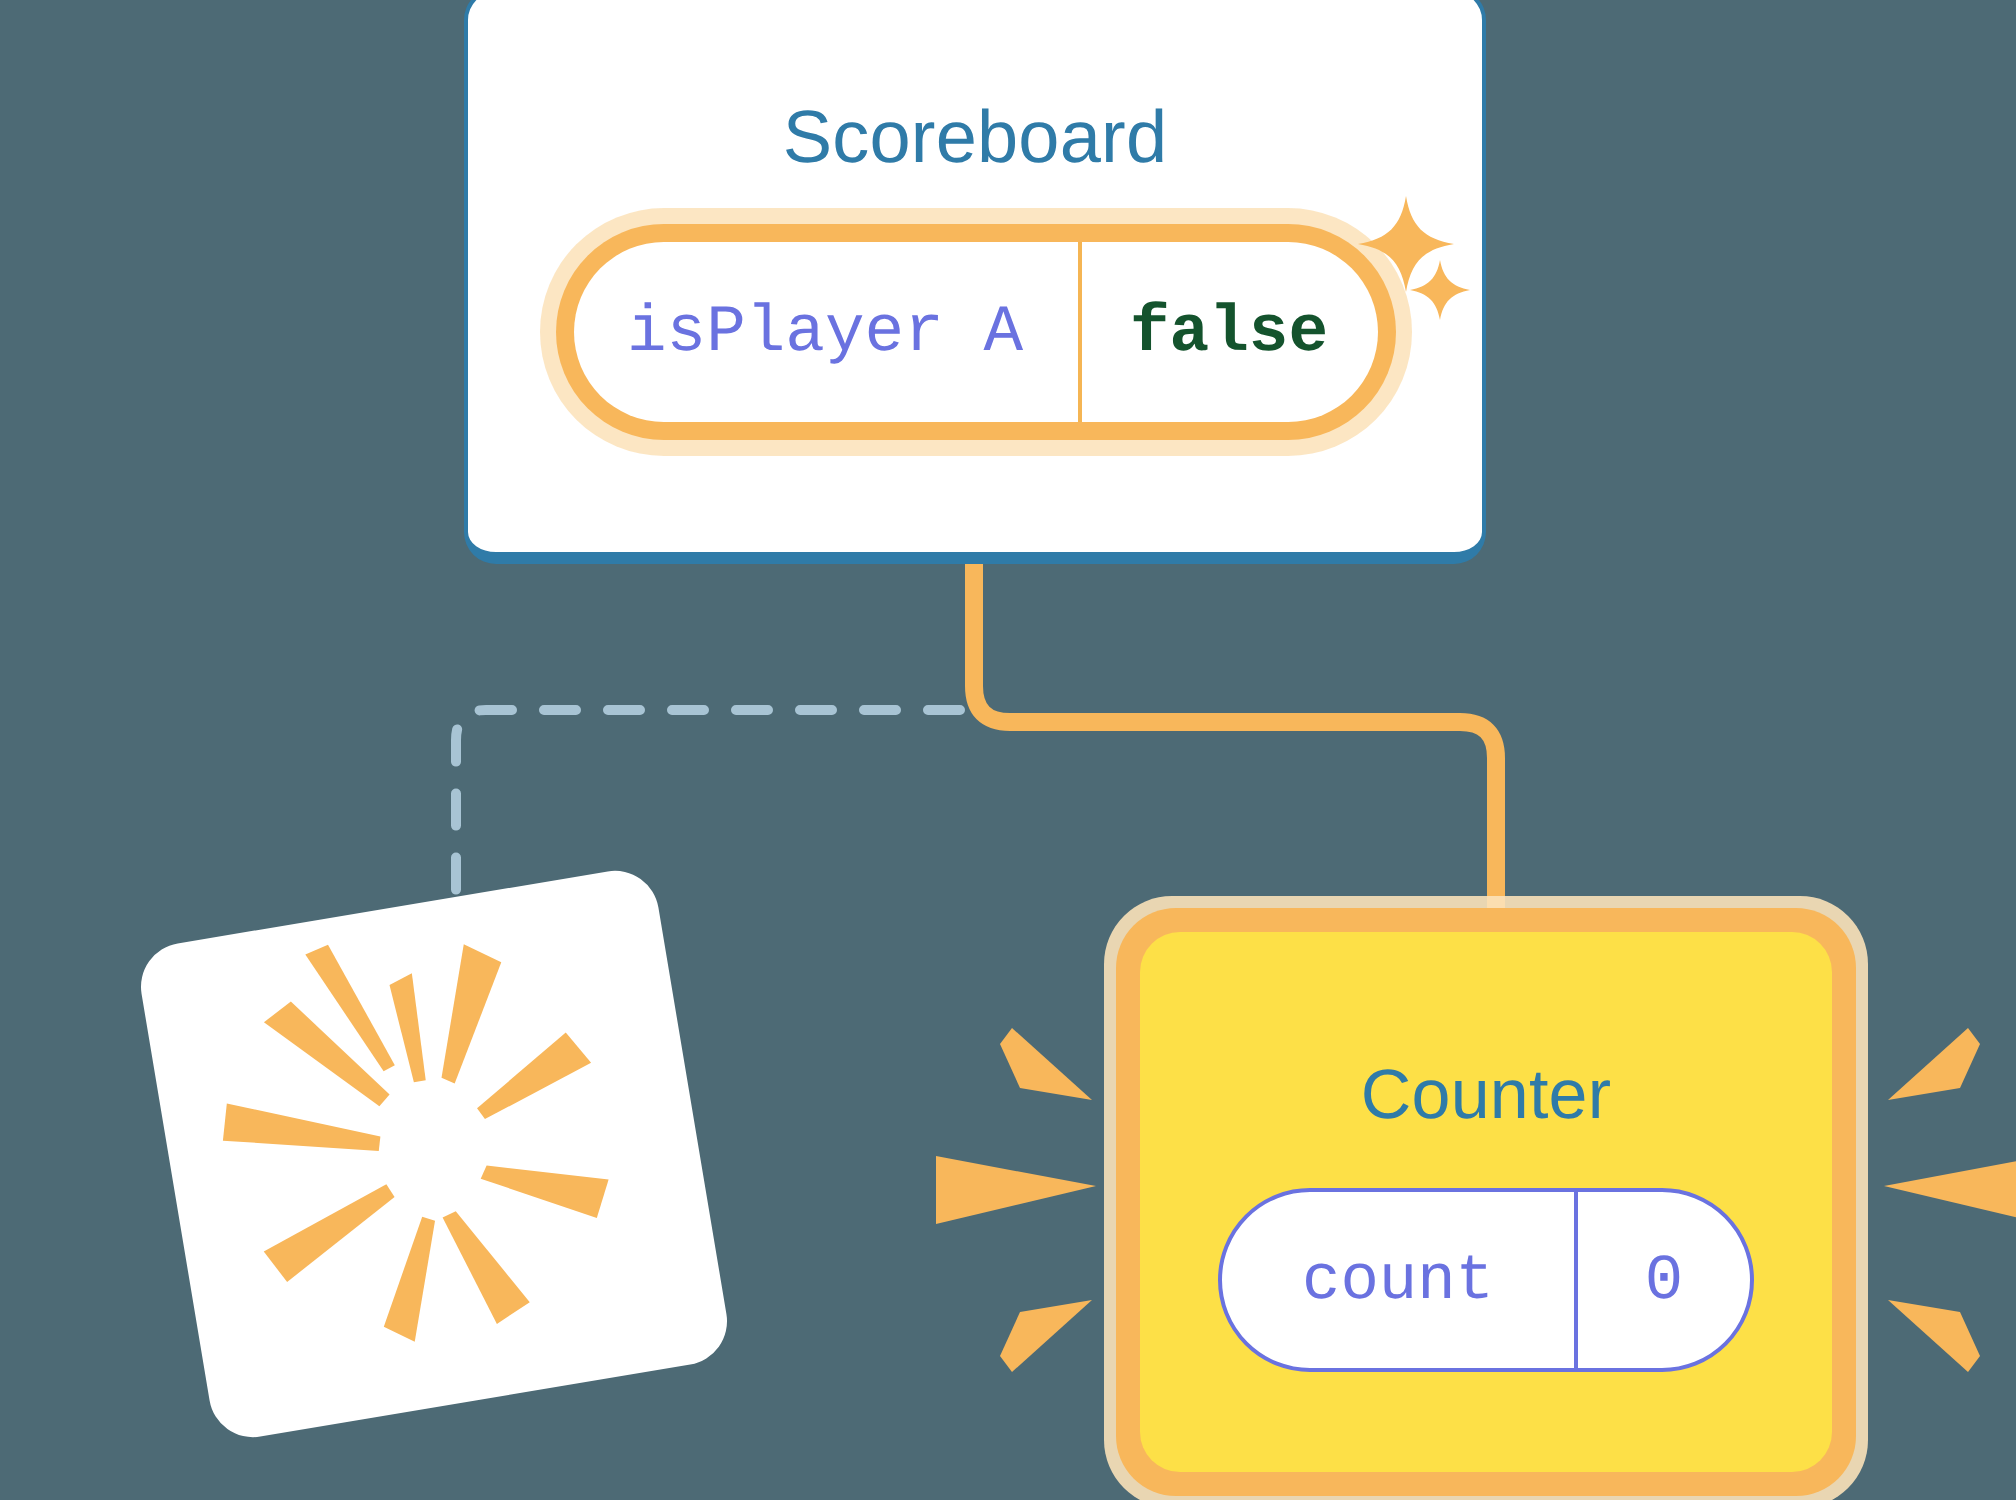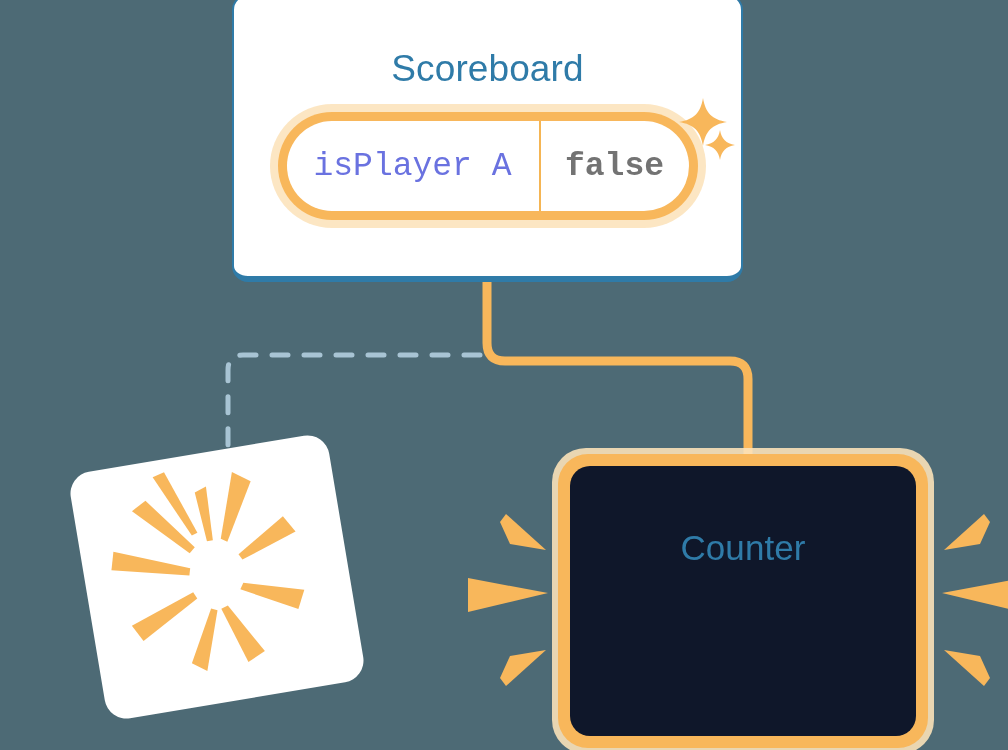--- a/index.html
+++ b/index.html
@@ -99,21 +99,21 @@
     font-weight: 400;
   }
   .pill-divider {
     width: 2px;
     background: #f5b553;
     margin: 0;
   }
   .pill-val {
     flex: 1;
     font-weight: 700;
-    color: #737373;
+    color: #14532d;
   }
 
   
   .sparkle {
     position: absolute;
     z-index: 7;
     pointer-events: none;
   }
   #sparkle-large { left: 677px; top: 96px; }
   #sparkle-small { left: 703px; top: 128px; }
@@ -140,21 +140,21 @@
     left: 6px; top: 6px;
     width: 370px; height: 294px;
     border-radius: 30px;
     background: #f8b75b;
   }
   .counter-inner {
     position: absolute;
     left: 18px; top: 18px;
     width: 346px; height: 270px;
     border-radius: 20px;
-    background: #0f172a;
+    background: #fde047;
   }
   #counter-card .card-title {
     margin-top: 62px;
     font-size: 35px;
   }
   .pill-thin {
     position: relative;
     margin: 26px auto 0;
     width: 268px;
     height: 92px;
@@ -271,20 +271,25 @@
       <path d="M78 150 L38 186 L32 178 L42 156 Z"></path>
     </g>
   </svg>
 
   <div id="counter-card">
     <div class="counter-glow"></div>
     <div class="counter-ring"></div>
     <div class="counter-inner">
       <div class="card-title">Counter</div>
 
+      <div class="pill-thin">
+        <div class="pill-key">count</div>
+        <div class="pill-divider"></div>
+        <div class="pill-val">0</div>
+      </div>
     </div>
   </div>
 
   <svg id="counter-burst-right" width="82" height="200" viewBox="0 0 82 200">
     <g fill="#f8b75b">
       <path d="M44 14 L4 50 L40 44 L50 22 Z"></path>
       <path d="M82 78 L2 93 L82 112 Z"></path>
       <path d="M4 150 L44 186 L50 178 L40 156 Z"></path>
     </g>
   </svg>

